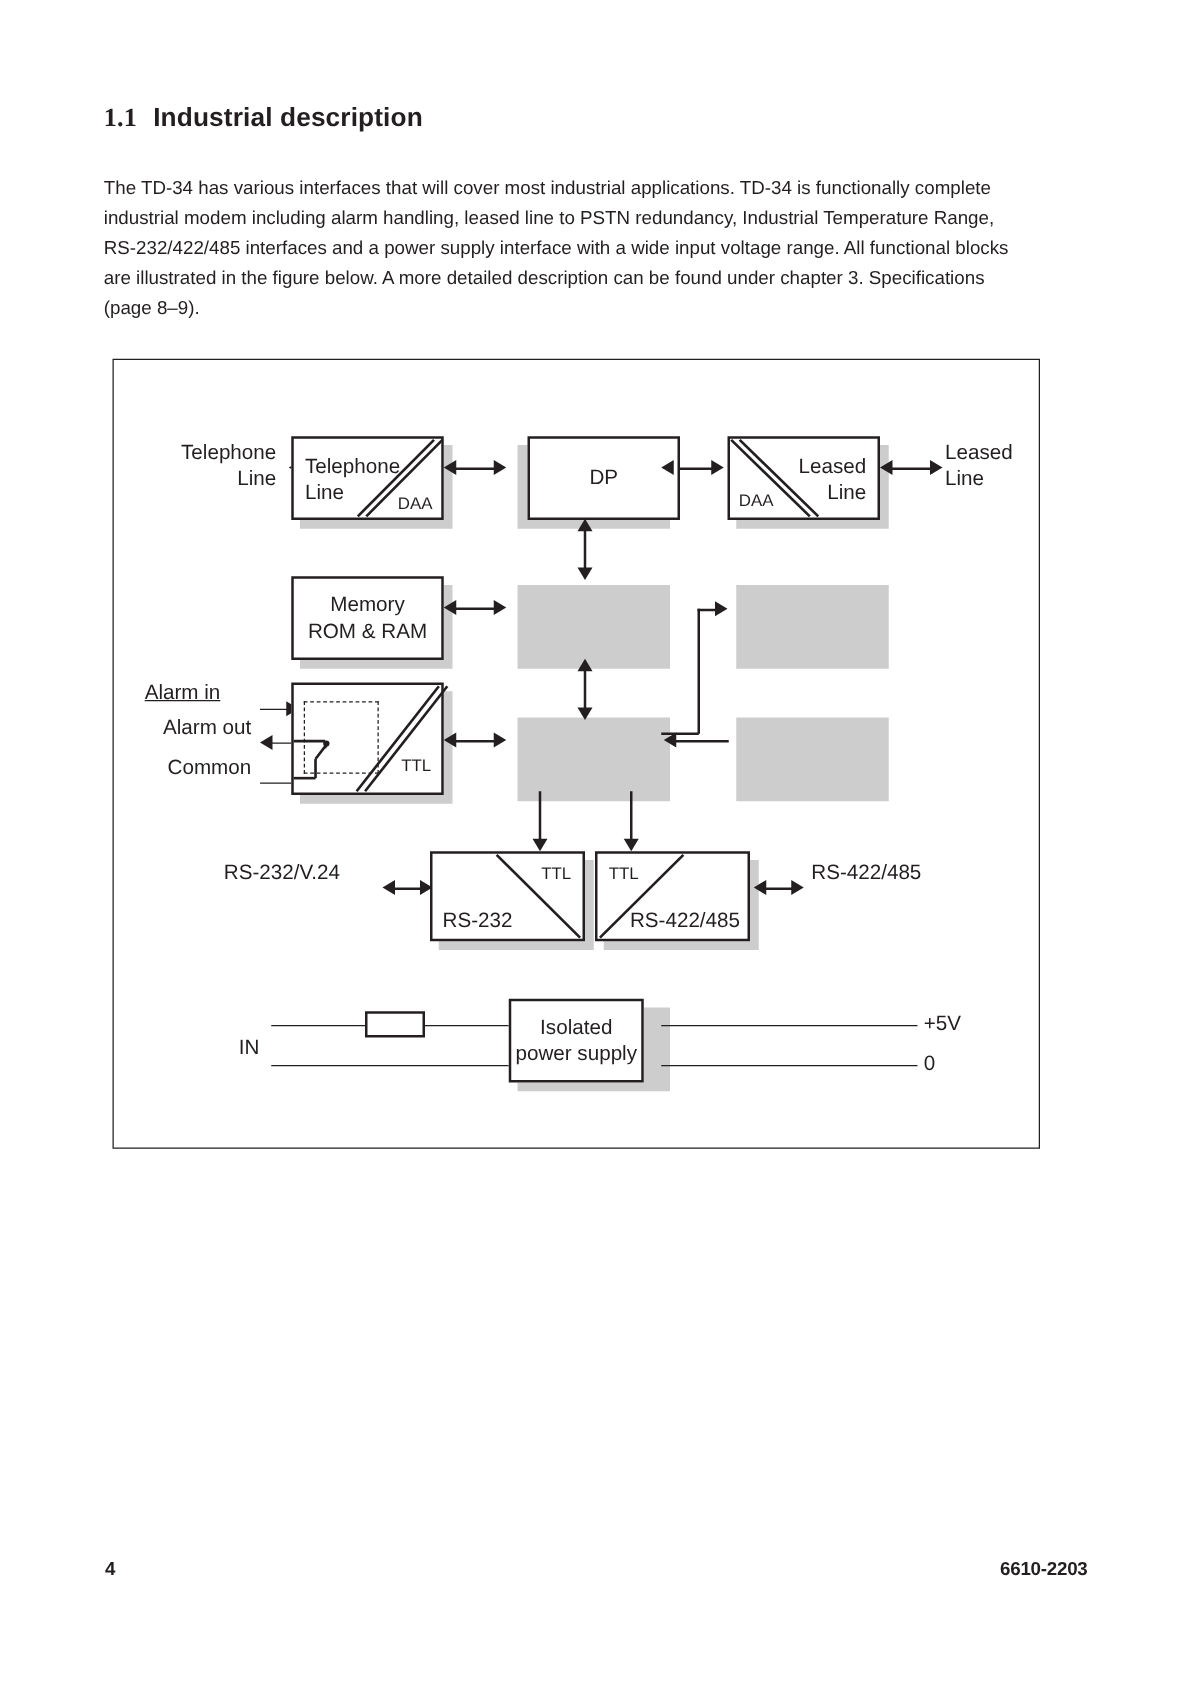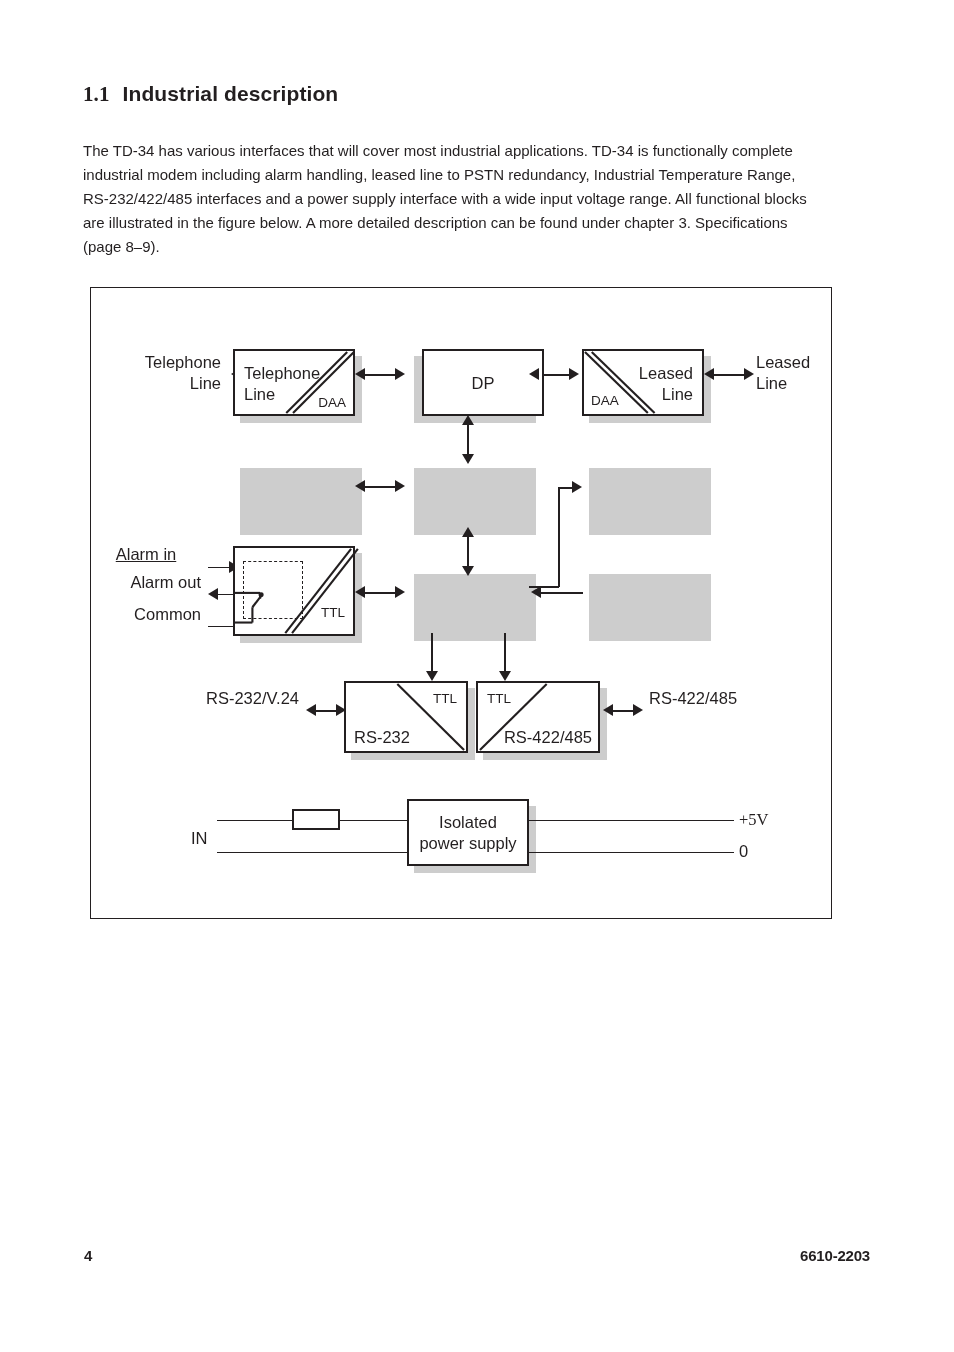--- a/index.html
+++ b/index.html
@@ -218,20 +218,24 @@
   <div class="ar ar-l" style="left:613px; top:80px;"></div>
   <div class="ar ar-r" style="left:653px; top:80px;"></div>
   <div class="extlbl" style="left:665px; top:64px; text-align:left;">Leased
 Line</div>
 
   <div class="vline" style="left:376px; top:134px; height:36px;"></div>
   <div class="ar ar-u" style="left:371px; top:127px;"></div>
   <div class="ar ar-d" style="left:371px; top:166px;"></div>
 
   <div class="shadow" style="left:149px; top:180px; width:122px; height:67px;"></div>
+  <div class="blk" style="left:142px; top:173px; width:122px; height:67px;">
+    <div class="lbl">Memory
+ROM &amp; RAM</div>
+  </div>
 
   <div class="hline" style="left:270px; top:198px; width:38px;"></div>
   <div class="ar ar-l" style="left:264px; top:192px;"></div>
   <div class="ar ar-r" style="left:304px; top:192px;"></div>
 
   <div class="shadow" style="left:323px; top:180px; width:122px; height:67px;"></div>
 
   <div class="shadow" style="left:498px; top:180px; width:122px; height:67px;"></div>
 
   <div class="hline" style="left:438px; top:298px; width:30px;"></div>
@@ -281,21 +285,21 @@
   <div class="shadow" style="left:498px; top:286px; width:122px; height:67px;"></div>
   <div class="hline" style="left:448px; top:304px; width:44px;"></div>
   <div class="ar ar-l" style="left:440px; top:298px;"></div>
 
   <div class="vline" style="left:340px; top:345px; height:42px;"></div>
   <div class="ar ar-d" style="left:335px; top:383px;"></div>
 
   <div class="vline" style="left:413px; top:345px; height:42px;"></div>
   <div class="ar ar-d" style="left:408px; top:383px;"></div>
 
-  <div class="extlbl" style="left:88px; top:400px; width:120px; text-align:right;">RS-232/V.24</div>
+  <div class="extlbl" style="left:88px; top:400px; width:120px; ">RS-232/V.24</div>
   <div class="hline" style="left:222px; top:422px; width:28px;"></div>
   <div class="ar ar-l" style="left:215px; top:416px;"></div>
   <div class="ar ar-r" style="left:245px; top:416px;"></div>
 
   <div class="shadow" style="left:260px; top:400px; width:124px; height:72px;"></div>
   <div class="blk" style="left:253px; top:393px; width:124px; height:72px;">
     <svg class="ovl" viewBox="0 0 124 72" preserveAspectRatio="none">
       <line x1="53" y1="1" x2="122" y2="71" stroke="#231f20" stroke-width="2.2"></line>
     </svg>
     <div class="tag" style="right:9px; top:8px;">TTL</div>
@@ -318,27 +322,27 @@
 
   <div class="extlbl" style="left:100px; top:540px; text-align:left;">IN</div>
 
   <div class="thin-h" style="left:126px; top:532px; width:75px;"></div>
   <div class="fuse" style="left:201px; top:521px; width:48px; height:21px;"></div>
   <div class="thin-h" style="left:249px; top:532px; width:67px;"></div>
 
   <div class="thin-h" style="left:126px; top:564px; width:190px;"></div>
 
   <div class="shadow" style="left:323px; top:518px; width:122px; height:67px;"></div>
-  <div class="blk" style="left:316px; top:511px; width:122px; height:67px;">
+  <div class="blk" style="left:316px; top:511px; width:108px; height:67px;">
     <div class="lbl">Isolated
 power supply</div>
   </div>
 
   <div class="thin-h" style="left:438px; top:532px; width:205px;"></div>
-  <div class="extlbl" style="left:648px; top:521px; text-align:center;font-family:Liberation Serif, serif;">+5V</div>
+  <div class="extlbl" style="left:648px; top:521px; text-align:center;">+5V</div>
 
   <div class="thin-h" style="left:438px; top:564px; width:205px;"></div>
   <div class="extlbl" style="left:648px; top:553px; text-align:left;">0</div>
 
 </div>
 
 <div id="footer-page">4</div>
 <div id="footer-code">6610-2203</div>
 
 </body></html>

